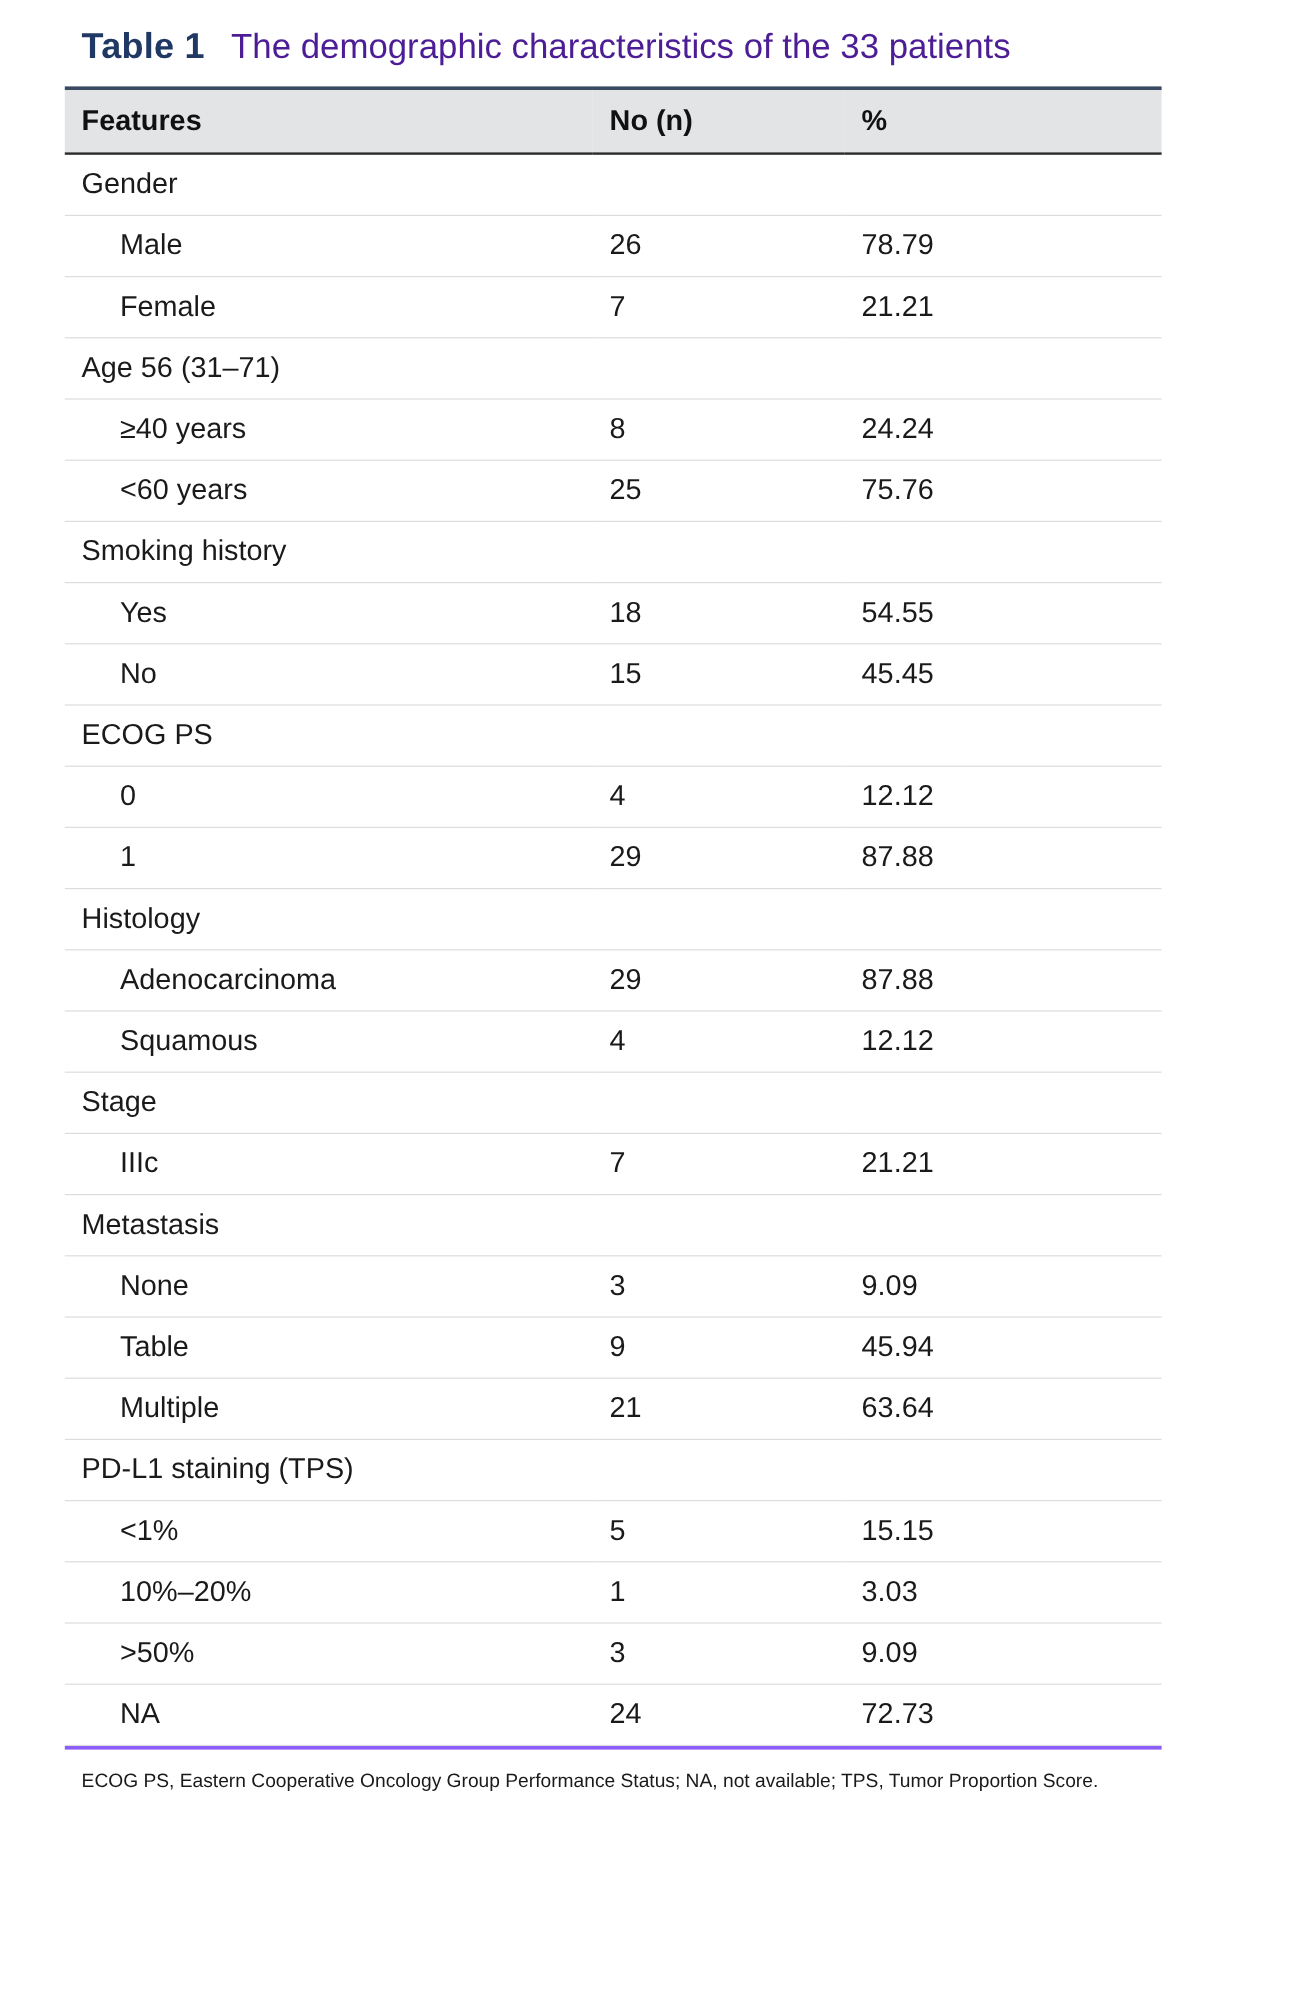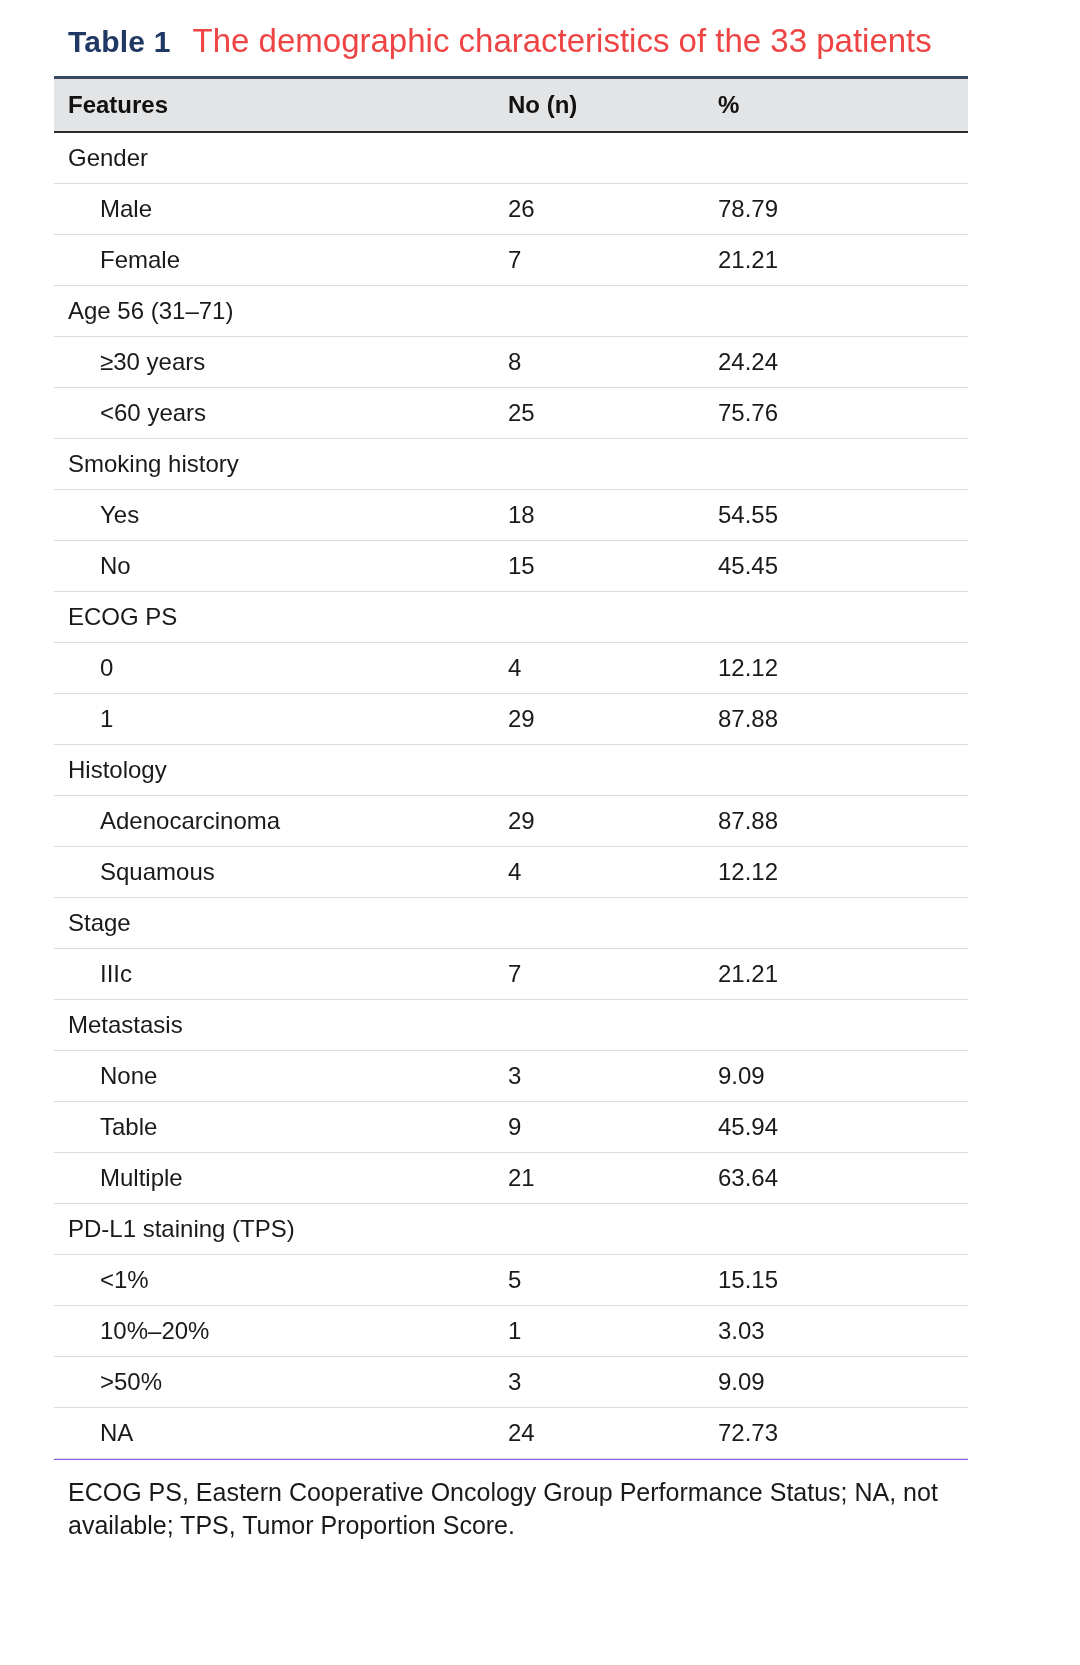--- a/index.html
+++ b/index.html
@@ -37,22 +37,22 @@
   }
   .title-label {
     font-size: 30px;
     font-weight: bold;
     color: #1f3864;
     white-space: nowrap;
     margin-right: 22px;
     letter-spacing: 0.2px;
   }
   .title-text {
-    font-size: 33px;
-    color: #ef4444;
+    font-size: 29px;
+    color: #4c1d95;
     font-weight: normal;
     white-space: nowrap;
   }
   
   table.tbl {
     border-collapse: collapse;
     width: 914px;
     table-layout: fixed;
   }
   table.tbl thead th {
@@ -79,25 +79,25 @@
   tr.group td.feature {
     padding-left: 14px;
   }
   tr.sub td.feature {
     padding-left: 46px;
   }
   tr:last-child td {
     border-bottom: none;
   }
   .footnote {
-    font-size: 25px;
+    font-size: 16px;
     line-height: 1.32;
     color: #1a1a1a;
     padding: 16px 10px 10px 14px;
-    border-top: 1px solid #8b5cf6;
+    border-top: 3px solid #8b5cf6;
   }
 </style>
 </head>
 <body>
 
 <div class="page">
   <div class="table-wrap">
 
     <div class="title-row">
       <span class="title-label">Table 1</span>
@@ -132,21 +132,21 @@
             <td class="feature">Female</td>
             <td>7</td>
             <td>21.21</td>
           </tr>
           <tr class="group">
             <td class="feature">Age 56 (31–71)</td>
             <td></td>
             <td></td>
           </tr>
           <tr class="sub">
-            <td class="feature">≥30 years</td>
+            <td class="feature">≥40 years</td>
             <td>8</td>
             <td>24.24</td>
           </tr>
           <tr class="sub">
             <td class="feature">&lt;60 years</td>
             <td>25</td>
             <td>75.76</td>
           </tr>
           <tr class="group">
             <td class="feature">Smoking history</td>

